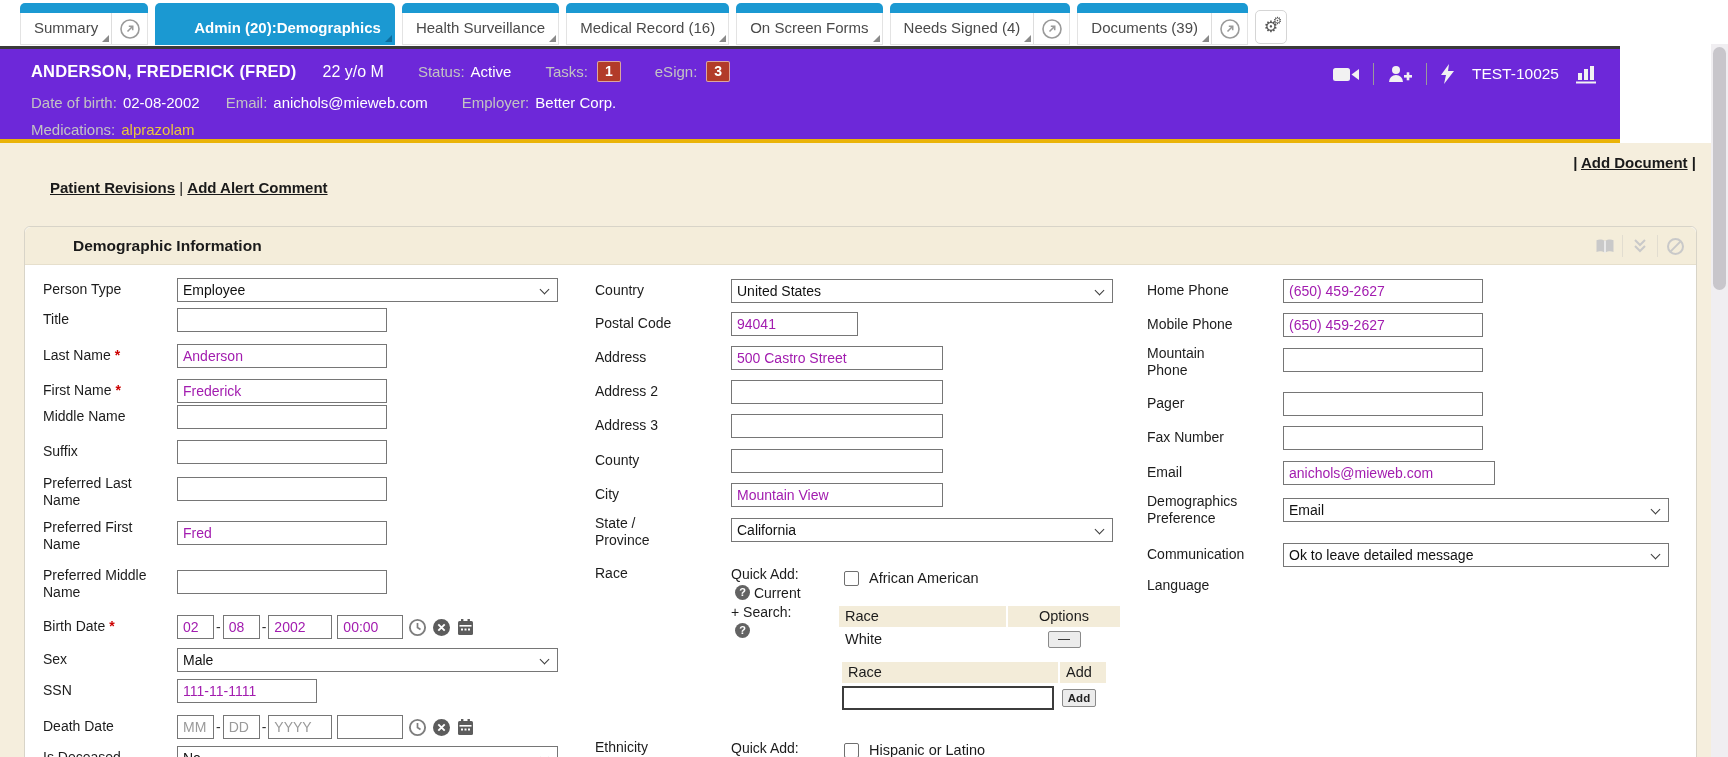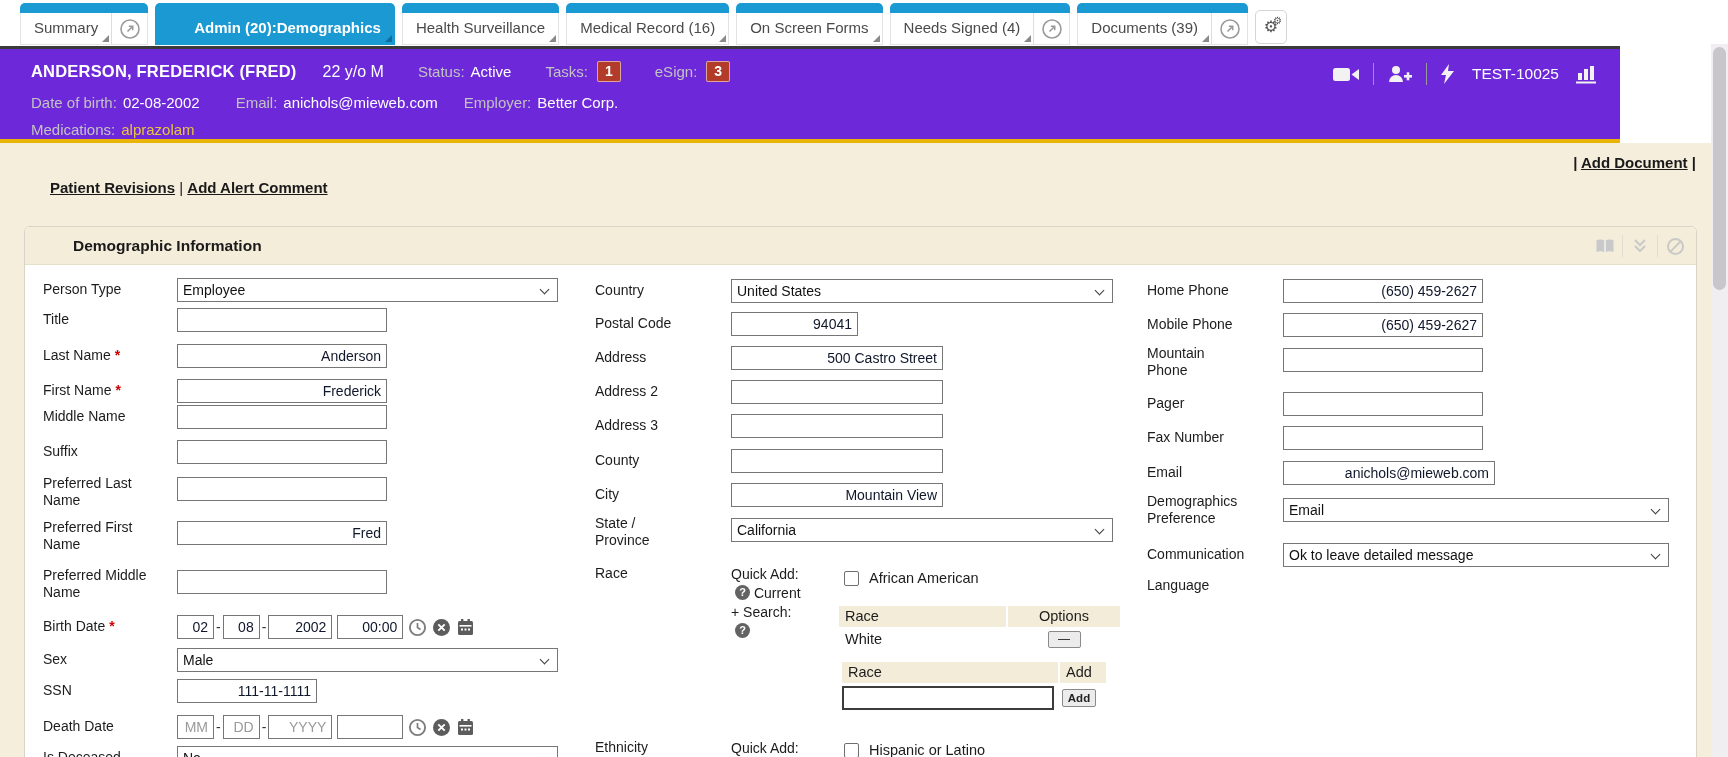--- a/index.html
+++ b/index.html
@@ -71,21 +71,21 @@
   .panel-ico-div { width: 1px; height: 22px; background: #e2ddd0; }
 
   
   .lbl { position: absolute; font-size: 14px; color: #1c1c1c; line-height: 17px; }
   .lbl-l { left: 18px; width: 108px; }
   .lbl-m { left: 570px; width: 90px; }
   .lbl-r { left: 1122px; width: 125px; }
   .req { color: #cc0000; font-weight: bold; margin-left: 4px; }
   .fld { position: absolute; display: flex; align-items: center; }
   input.inp { height: 24px; border: 1px solid #767676; background: #fff; padding: 1px 5px;
-              font-family: "Liberation Sans", sans-serif; font-size: 14px; color: #0f172a; border-radius: 0; text-align: right; }
+              font-family: "Liberation Sans", sans-serif; font-size: 14px; color: #a21caf; border-radius: 0; }
   input.inp::placeholder { color: #9a9a9a; }
   input.focused { border: 2px solid #1a1a1a; padding: 1px 4px; }
   .sel { position: relative; height: 24px; border: 1px solid #767676; background: #fff;
          display: flex; align-items: center; padding: 0 24px 0 5px; font-size: 14px; color: #111;
          cursor: pointer; }
   .chev { position: absolute; right: 9px; top: 7px; width: 7px; height: 7px;
           border-right: 1.8px solid #3c3c3c; border-bottom: 1.8px solid #3c3c3c;
           transform: rotate(45deg); }
   .dsep { margin: 0 2px; font-size: 14px; color: #333; }
   .dico { margin-left: 5px; display: inline-flex; cursor: pointer; }
@@ -221,23 +221,23 @@
             <rect x="2" y="8" width="4" height="7" fill="#f2f2f2"></rect>
             <rect x="8" y="4" width="4" height="11" fill="#f2f2f2"></rect>
             <rect x="14" y="1" width="4" height="14" fill="#f2f2f2"></rect>
             <rect x="0" y="16.5" width="20" height="2" fill="#f2f2f2"></rect>
           </svg>
       </span>
     </div>
     <div class="pt-row2">
       <span class="pt-lbl">Date of birth:</span>
       <span class="pt-val">02-08-2002</span>
-      <span class="pt-lbl" style="margin-left:36px">Email:</span>
+      <span class="pt-lbl" style="margin-left:26px">Email:</span>
       <span class="pt-val">anichols@mieweb.com</span>
-      <span class="pt-lbl" style="margin-left:26px">Employer:</span>
+      <span class="pt-lbl" style="margin-left:34px">Employer:</span>
       <span class="pt-val">Better Corp.</span>
     </div>
     <div class="pt-row3">
       <span class="pt-lbl">Medications:</span>
       <span class="pt-val meds">alprazolam</span>
     </div>
   </div>
 
   <div class="body-bg">
 

